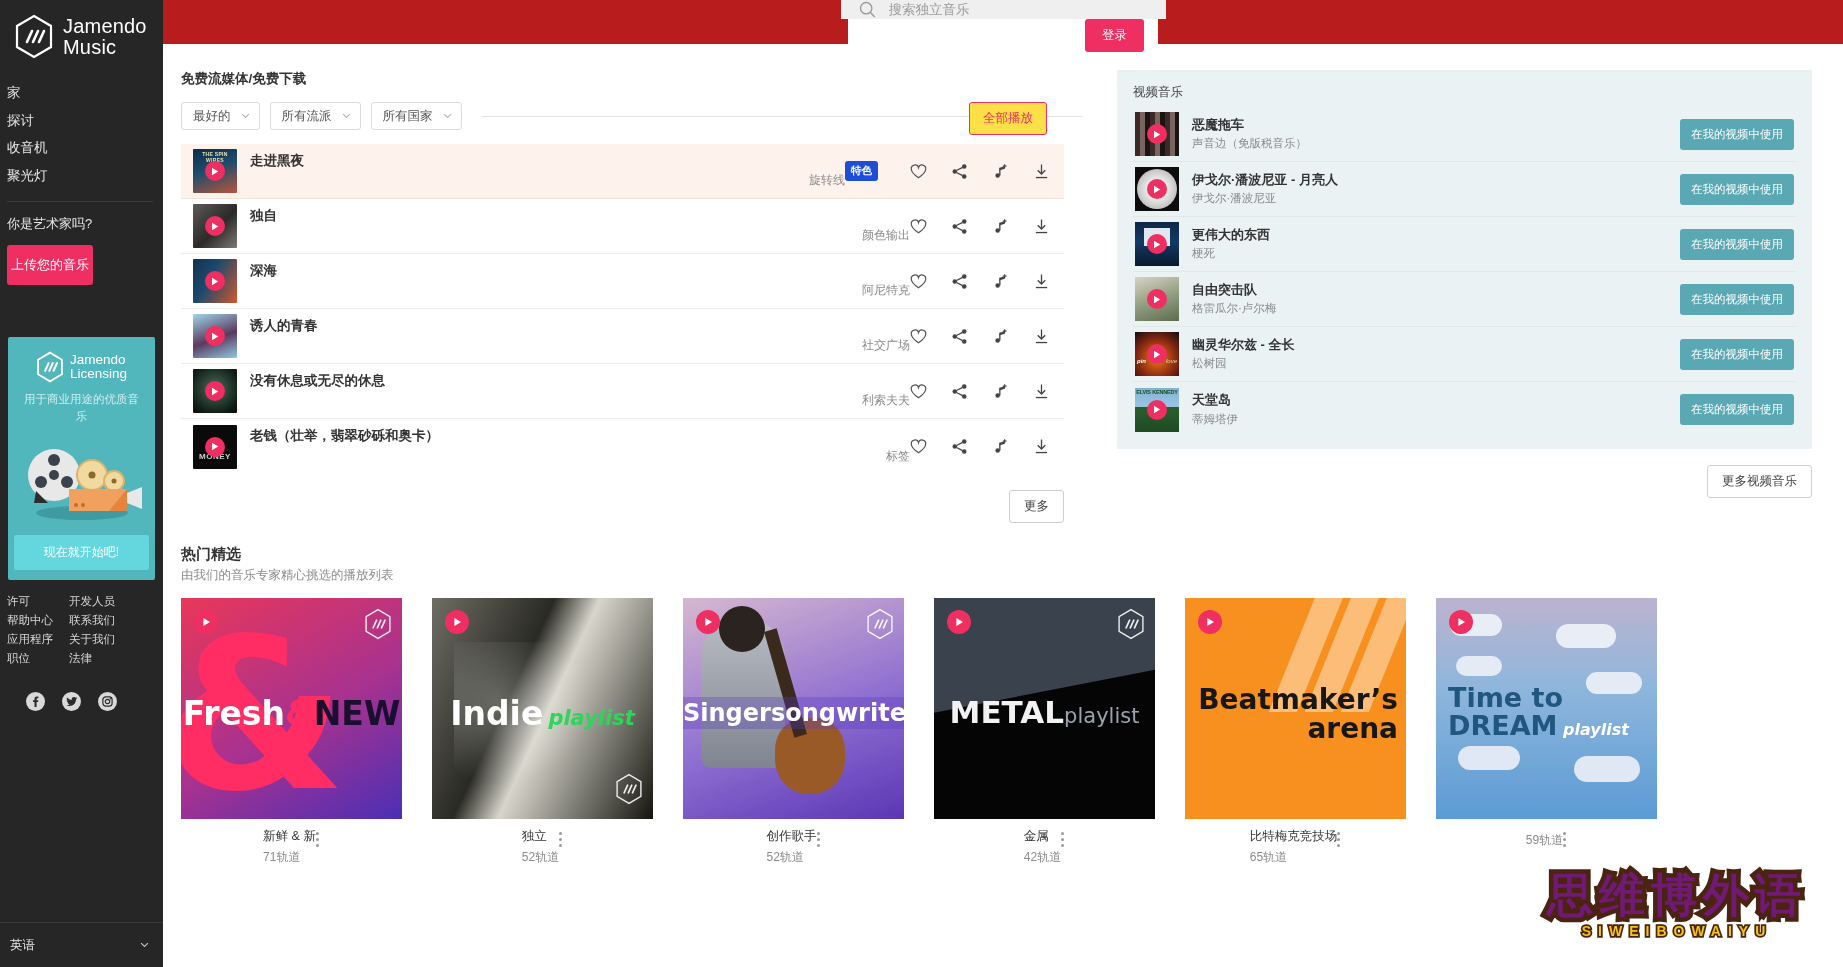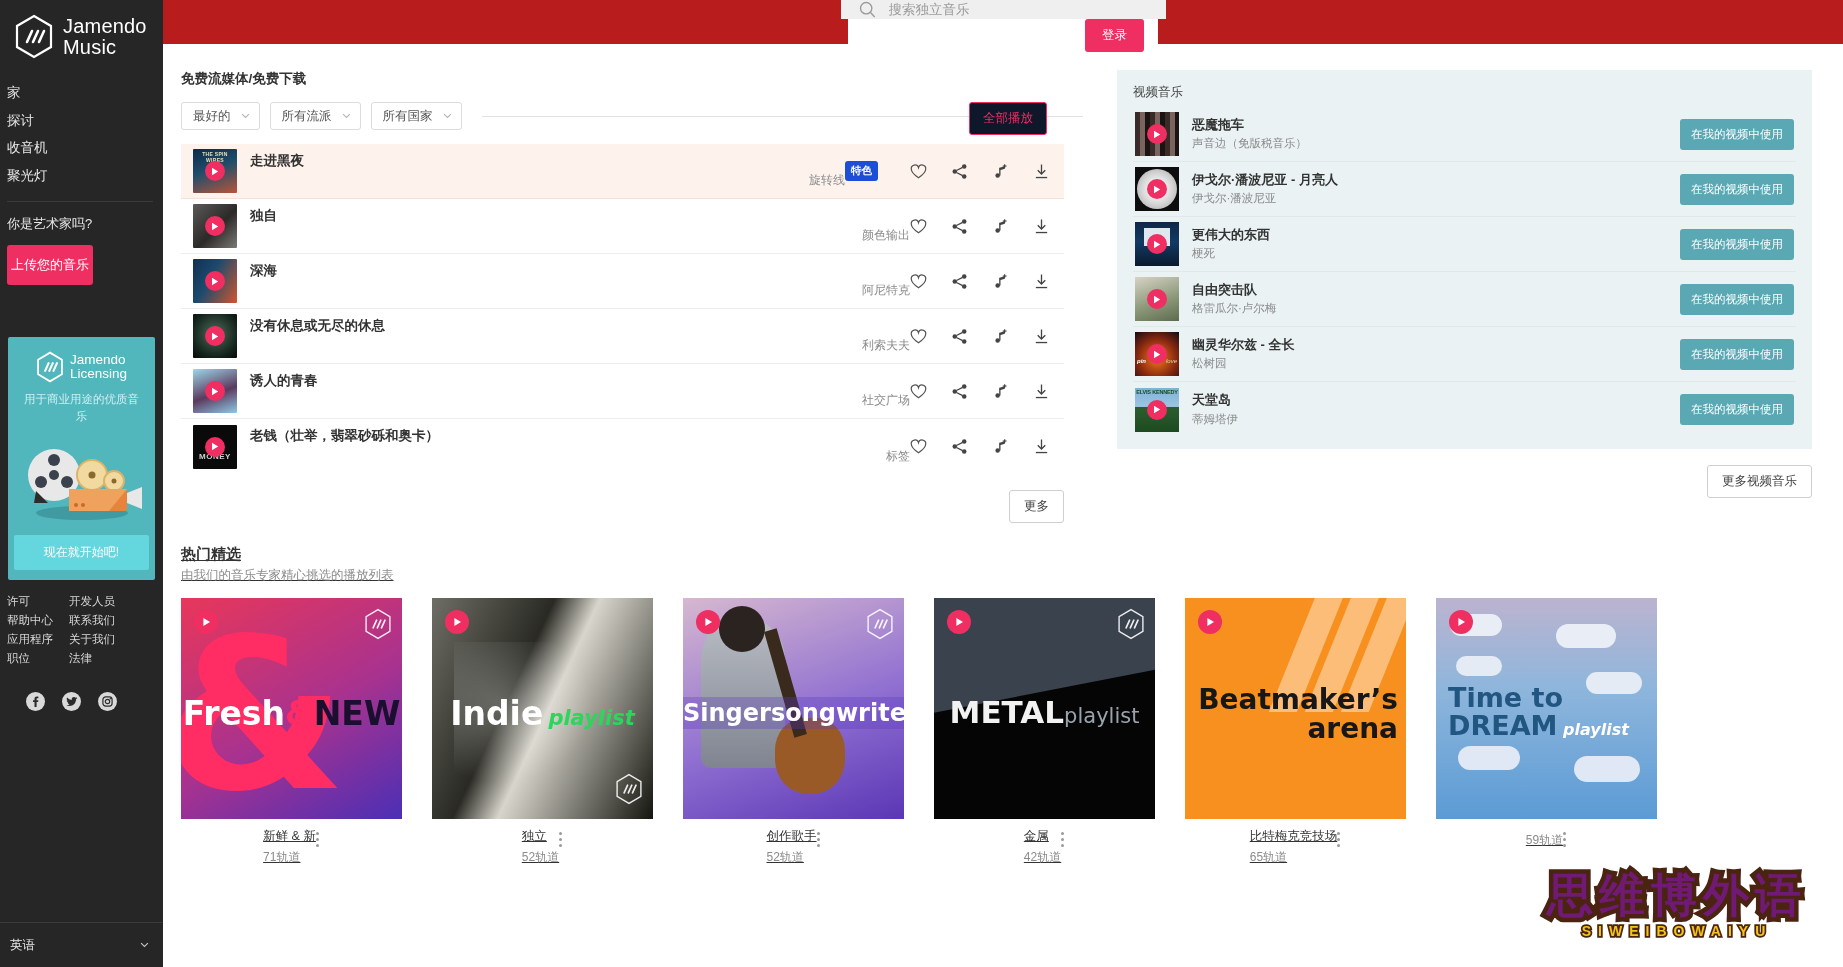--- a/index.html
+++ b/index.html
@@ -97,21 +97,21 @@
 
   .filters { display:flex; align-items:center; gap:10px; margin-top:14px; position:relative; }
   .selbox {
     border:1px solid #dcdcdc; border-radius:3px; height:28px;
     display:flex; align-items:center; gap:10px; padding: 0 9px 0 11px;
     font-size:12.5px; color:#555; background:#fff; cursor:pointer;
   }
   .chev { width:9px; height:6px; display:block; }
   .filter-rule { flex:1; height:1px; background:#e2e2e2; margin:0 10px; }
   .playall-btn {
-    border:1px solid #ef2e62; color:#ef2e62; background:#0f172a; border-radius:3px;
+    border:1px solid #ef2e62; color:#ef2e62; background:#fde047; border-radius:3px;
     font-size:12.5px; padding: 7px 13px; cursor:pointer; font-family:Liberation Sans, sans-serif;
     position:absolute; right: 46px; top: 0;
   }
 
   .tracklist { margin-top:14px; width: 883px; }
   .track {
     display:flex; align-items:center; gap:0; height:55px;
     border-bottom:1px solid #ededed; position:relative; padding: 0 14px 0 12px;
   }
   .track.featured { background:#fdf3ec; border-bottom-color:#f2e3d6; }
@@ -154,21 +154,21 @@
   .vrow .meta { margin-left:13px; flex:1; min-width:0; }
   .vrow .v-title { font-size:13px; font-weight:bold; color:#333; line-height:1.25; }
   .vrow .v-artist { font-size:11.5px; color:#8b8b8b; margin-top:3px; }
   .use-btn {
     background:#5aa8b4; color:#fff; border:none; border-radius:3px;
     font-size:11.5px; padding: 8px 11px; cursor:pointer; font-family:inherit; white-space:nowrap;
   }
   .vmore-row { display:flex; justify-content:flex-end; margin-top:16px; }
 
   
-  .plsec { padding: 22px 0 0 18px; text-decoration: underline; }
+  .plsec { padding: 22px 0 0 18px; }
   .pl-h { font-size:15px; font-weight:bold; color:#333; }
   .pl-sub { font-size:12.5px; color:#8b8b8b; margin-top:3px; }
   .pl-grid { display:flex; gap:30px; margin-top:14px; }
   .pl-card { width:221px; }
   .pl-art { width:221px; height:221px; position:relative; overflow:hidden; }
   .pl-play {
     position:absolute; left:13px; top:12px; width:24px; height:24px;
     border-radius:50%; background:#ef2e62; display:flex; align-items:center; justify-content:center; z-index:4;
   }
   .pl-hex { position:absolute; z-index:4; opacity:.9; }
@@ -460,30 +460,30 @@
                 </svg>
               <svg class="icn" viewBox="0 0 18 18">
                   <line x1="9" y1="1.6" x2="9" y2="11" stroke="#444" stroke-width="1.4"></line>
                   <path d="M5 7.6 L9 11.6 L13 7.6" fill="none" stroke="#444" stroke-width="1.4"></path>
                   <line x1="3" y1="15.4" x2="15" y2="15.4" stroke="#444" stroke-width="1.4"></line>
                 </svg>
             </div>
           </div>
 
           <div class="track">
-            <div class="cover" style="background:radial-gradient(circle at 50% 45%, #4f6b5a 0%, #13241c 70%, #060a08 100%);">
+            <div class="cover" style="background:linear-gradient(160deg,#9fd6ea,#5b3a5e 55%,#8fc9e6);">
               <div class="pbtn">
                 <svg width="8" height="9" viewBox="0 0 8 9">
                     <polygon points="1,0.8 7.2,4.5 1,8.2" fill="#fff"></polygon>
                   </svg>
               </div>
             </div>
             <div class="meta">
-              <div class="t-title">没有休息或无尽的休息</div>
-              <div class="t-artist">利索夫夫</div>
+              <div class="t-title">诱人的青春</div>
+              <div class="t-artist">社交广场</div>
             </div>
             <div class="actions">
               <svg class="icn" viewBox="0 0 18 18">
                   <path d="M9 15.6 C3 11.5 1.4 8.9 1.4 6.6 A3.9 3.9 0 0 1 9 4.9 A3.9 3.9 0 0 1 16.6 6.6 C16.6 8.9 15 11.5 9 15.6 Z" fill="none" stroke="#555" stroke-width="1.3"></path>
                 </svg>
               <svg class="icn" viewBox="0 0 18 18">
                   <circle cx="14" cy="3.6" r="2.4" fill="#444"></circle>
                   <circle cx="4" cy="9" r="2.4" fill="#444"></circle>
                   <circle cx="14" cy="14.4" r="2.4" fill="#444"></circle>
                   <line x1="5.8" y1="7.9" x2="12.3" y2="4.6" stroke="#444" stroke-width="1.3"></line>
@@ -498,30 +498,30 @@
                 </svg>
               <svg class="icn" viewBox="0 0 18 18">
                   <line x1="9" y1="1.6" x2="9" y2="11" stroke="#444" stroke-width="1.4"></line>
                   <path d="M5 7.6 L9 11.6 L13 7.6" fill="none" stroke="#444" stroke-width="1.4"></path>
                   <line x1="3" y1="15.4" x2="15" y2="15.4" stroke="#444" stroke-width="1.4"></line>
                 </svg>
             </div>
           </div>
 
           <div class="track">
-            <div class="cover" style="background:linear-gradient(160deg,#9fd6ea,#5b3a5e 55%,#8fc9e6);">
+            <div class="cover" style="background:radial-gradient(circle at 50% 45%, #4f6b5a 0%, #13241c 70%, #060a08 100%);">
               <div class="pbtn">
                 <svg width="8" height="9" viewBox="0 0 8 9">
                     <polygon points="1,0.8 7.2,4.5 1,8.2" fill="#fff"></polygon>
                   </svg>
               </div>
             </div>
             <div class="meta">
-              <div class="t-title">诱人的青春</div>
-              <div class="t-artist">社交广场</div>
+              <div class="t-title">没有休息或无尽的休息</div>
+              <div class="t-artist">利索夫夫</div>
             </div>
             <div class="actions">
               <svg class="icn" viewBox="0 0 18 18">
                   <path d="M9 15.6 C3 11.5 1.4 8.9 1.4 6.6 A3.9 3.9 0 0 1 9 4.9 A3.9 3.9 0 0 1 16.6 6.6 C16.6 8.9 15 11.5 9 15.6 Z" fill="none" stroke="#555" stroke-width="1.3"></path>
                 </svg>
               <svg class="icn" viewBox="0 0 18 18">
                   <circle cx="14" cy="3.6" r="2.4" fill="#444"></circle>
                   <circle cx="4" cy="9" r="2.4" fill="#444"></circle>
                   <circle cx="14" cy="14.4" r="2.4" fill="#444"></circle>
                   <line x1="5.8" y1="7.9" x2="12.3" y2="4.6" stroke="#444" stroke-width="1.3"></line>

